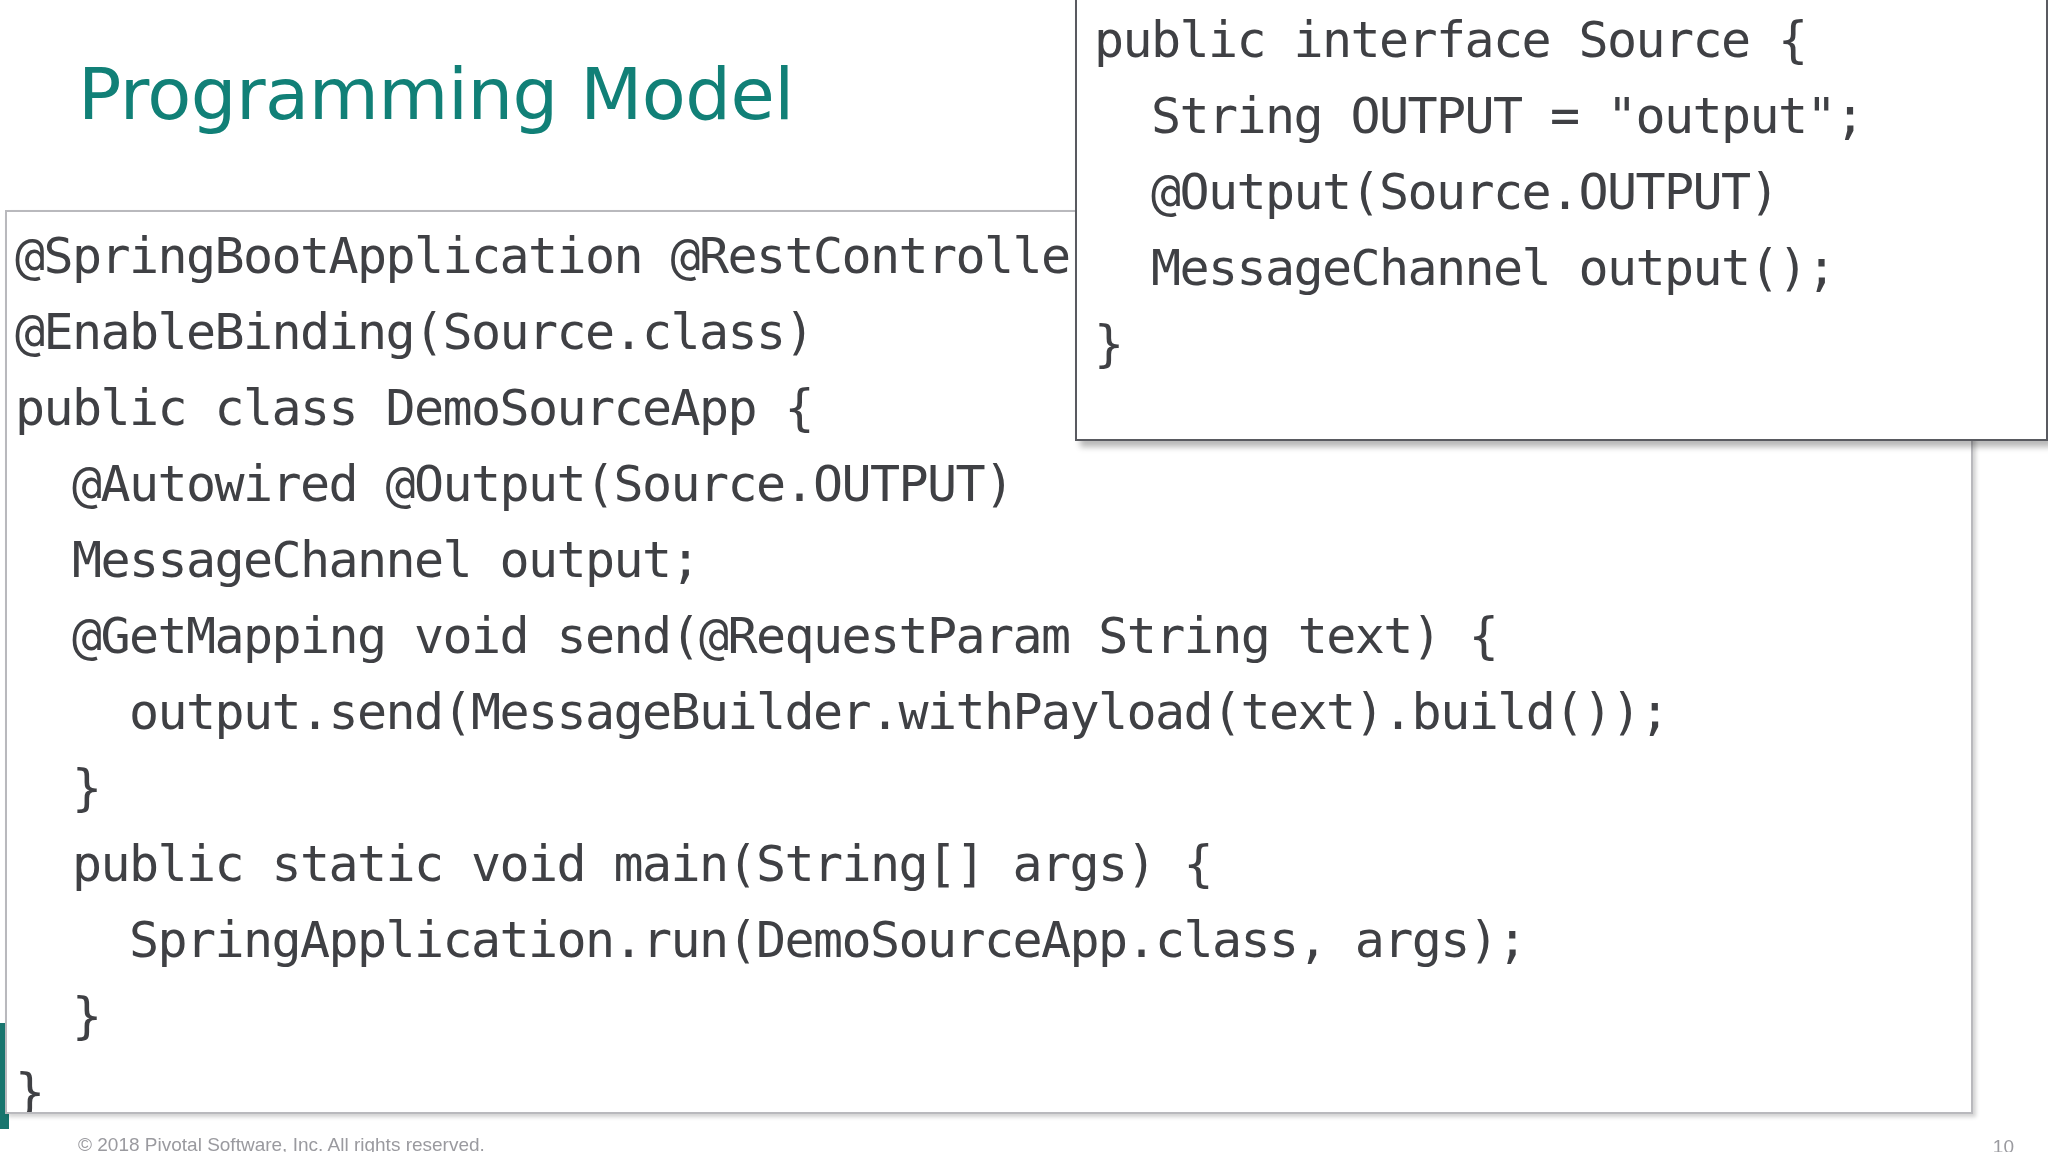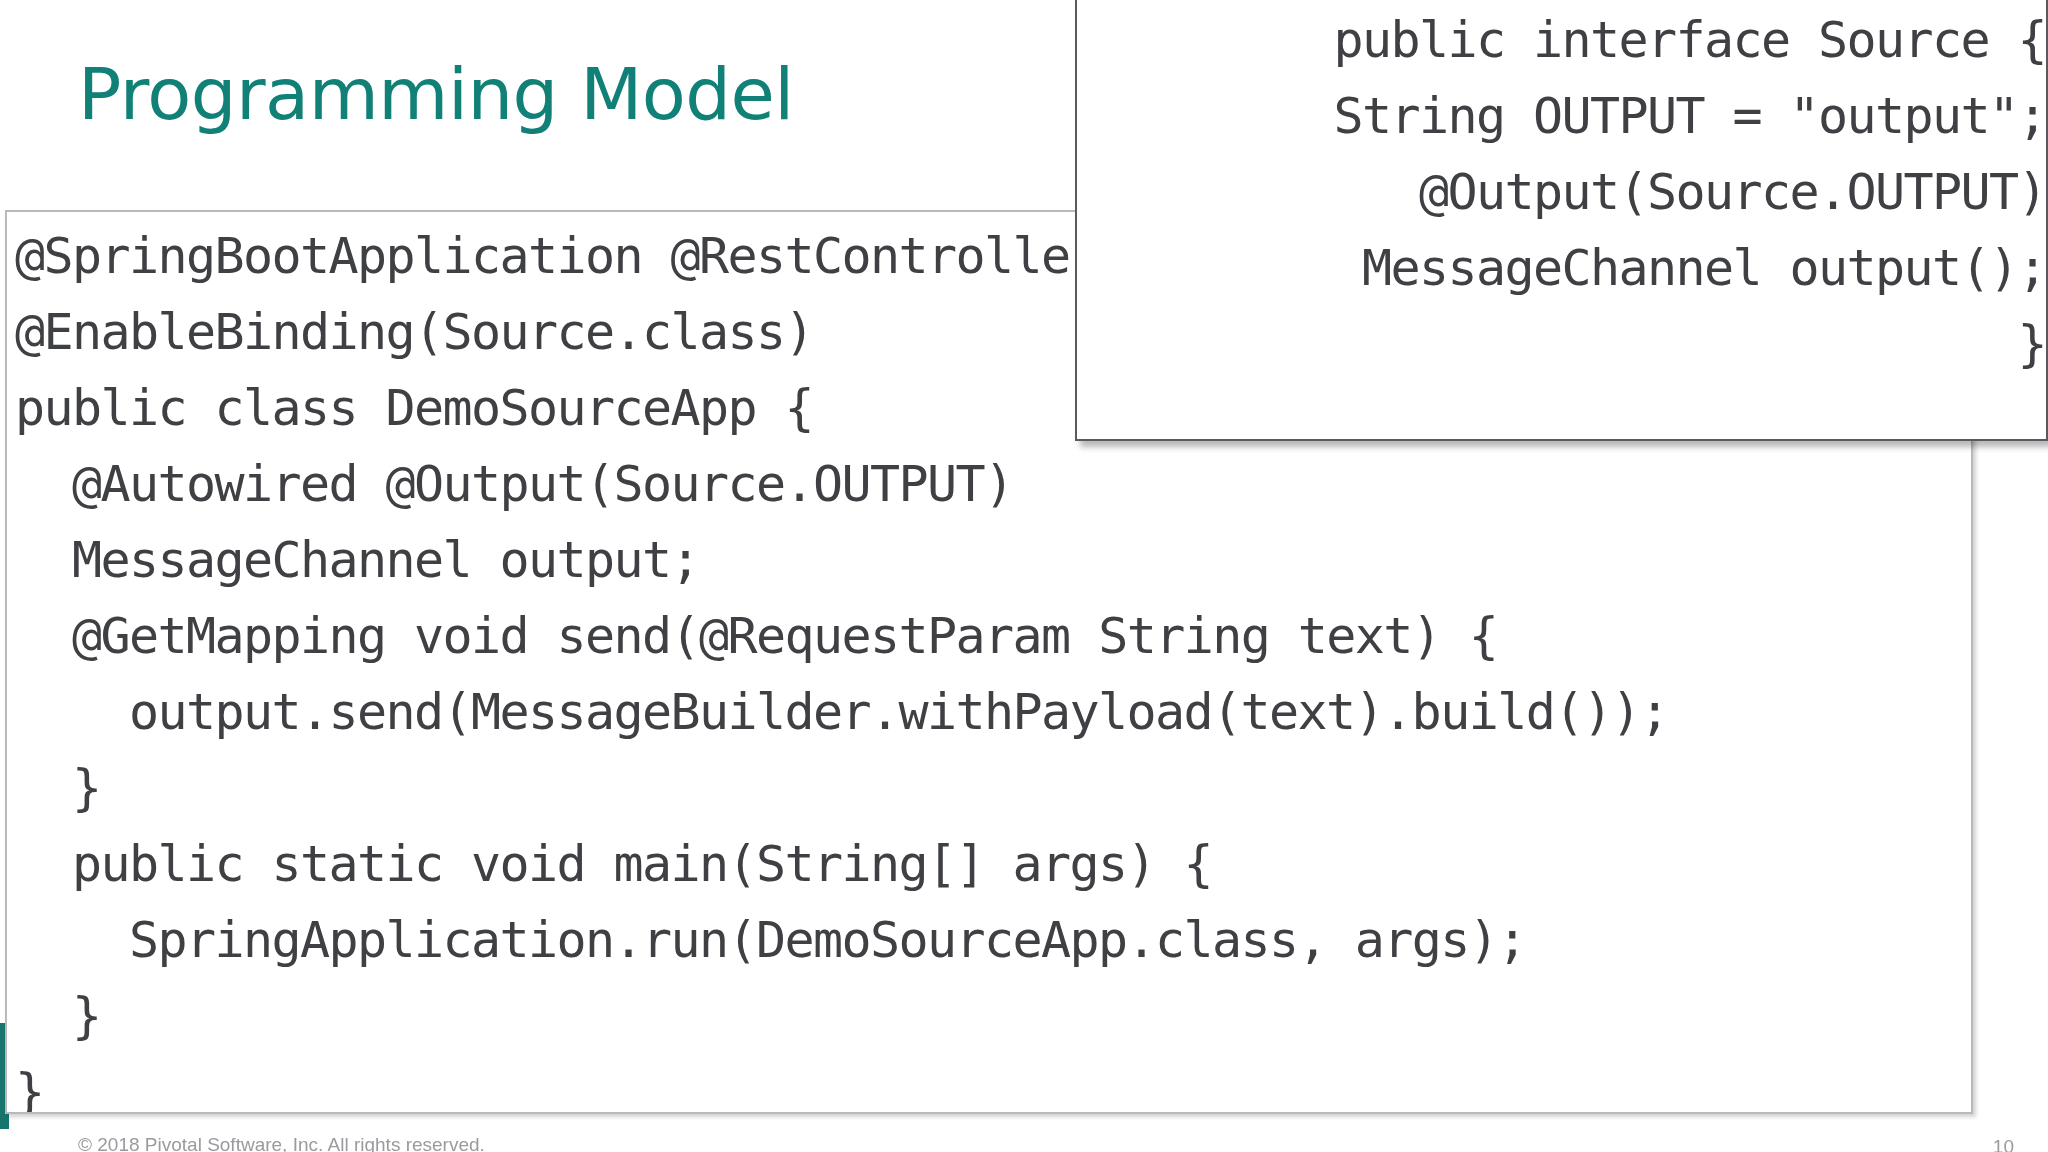--- a/index.html
+++ b/index.html
@@ -77,21 +77,20 @@
     border: 2px solid #595a60;
     box-sizing: border-box;
     box-shadow: 5px 6px 6px rgba(0,0,0,0.28);
     overflow: hidden;
   }
   #interface-code-panel .code-body {
     position: absolute;
     left: 17px;
     top: 14px;
     right: 0;
-    text-align: right;
   }
 
   
   .code-body {
     font-family: "DejaVu Sans Mono", "Liberation Mono", monospace;
     font-size: 50px;
     line-height: 76px;
     color: #3f4044;
     white-space: pre;
     letter-spacing: -1.6px;

